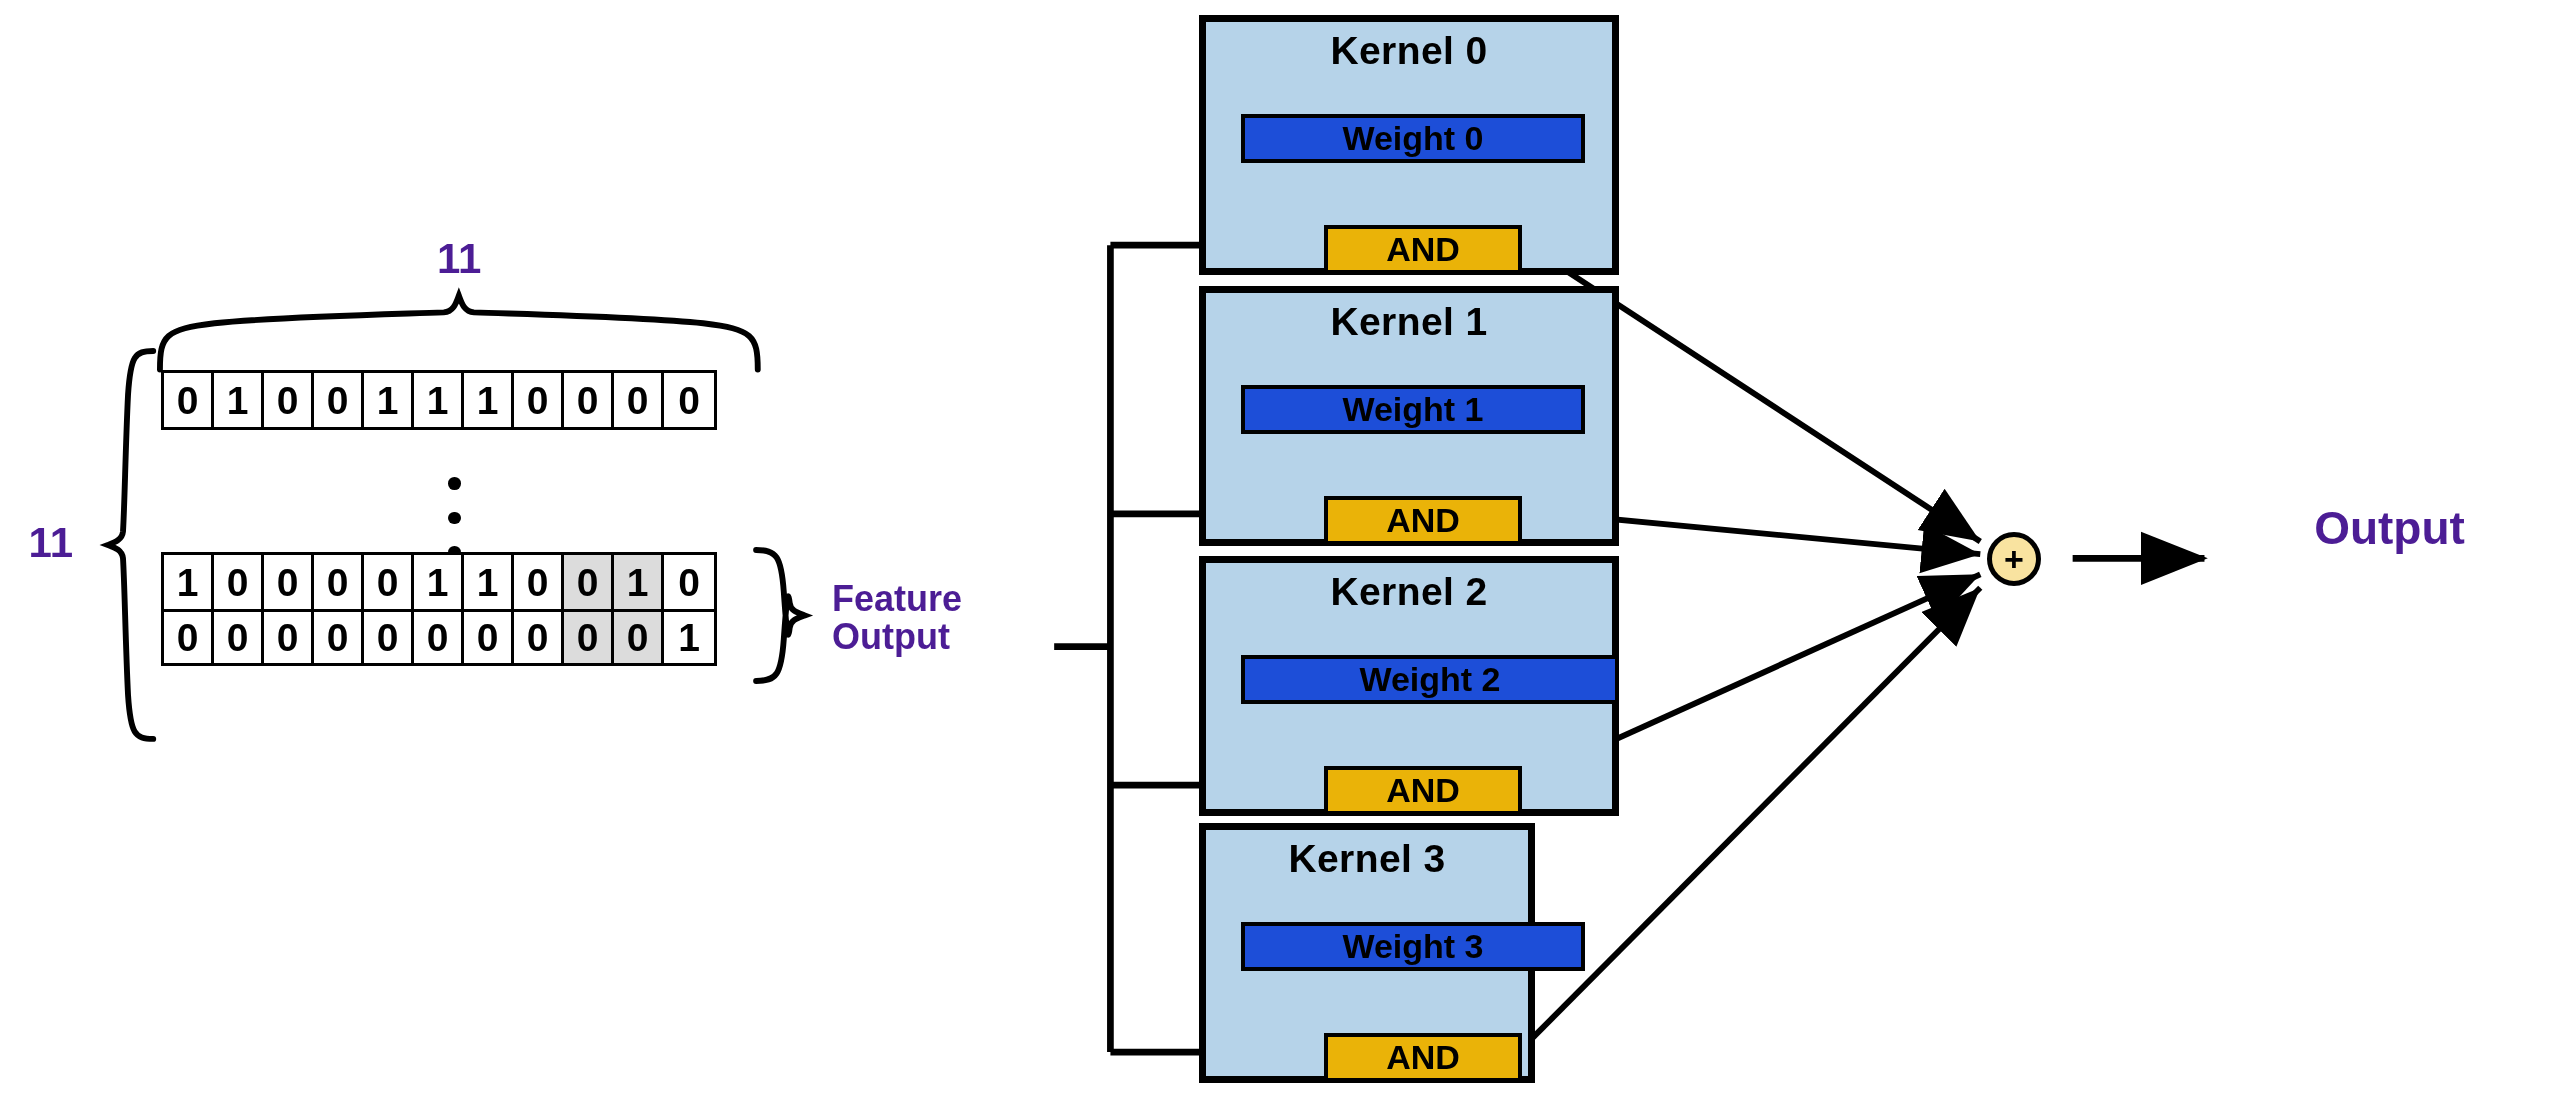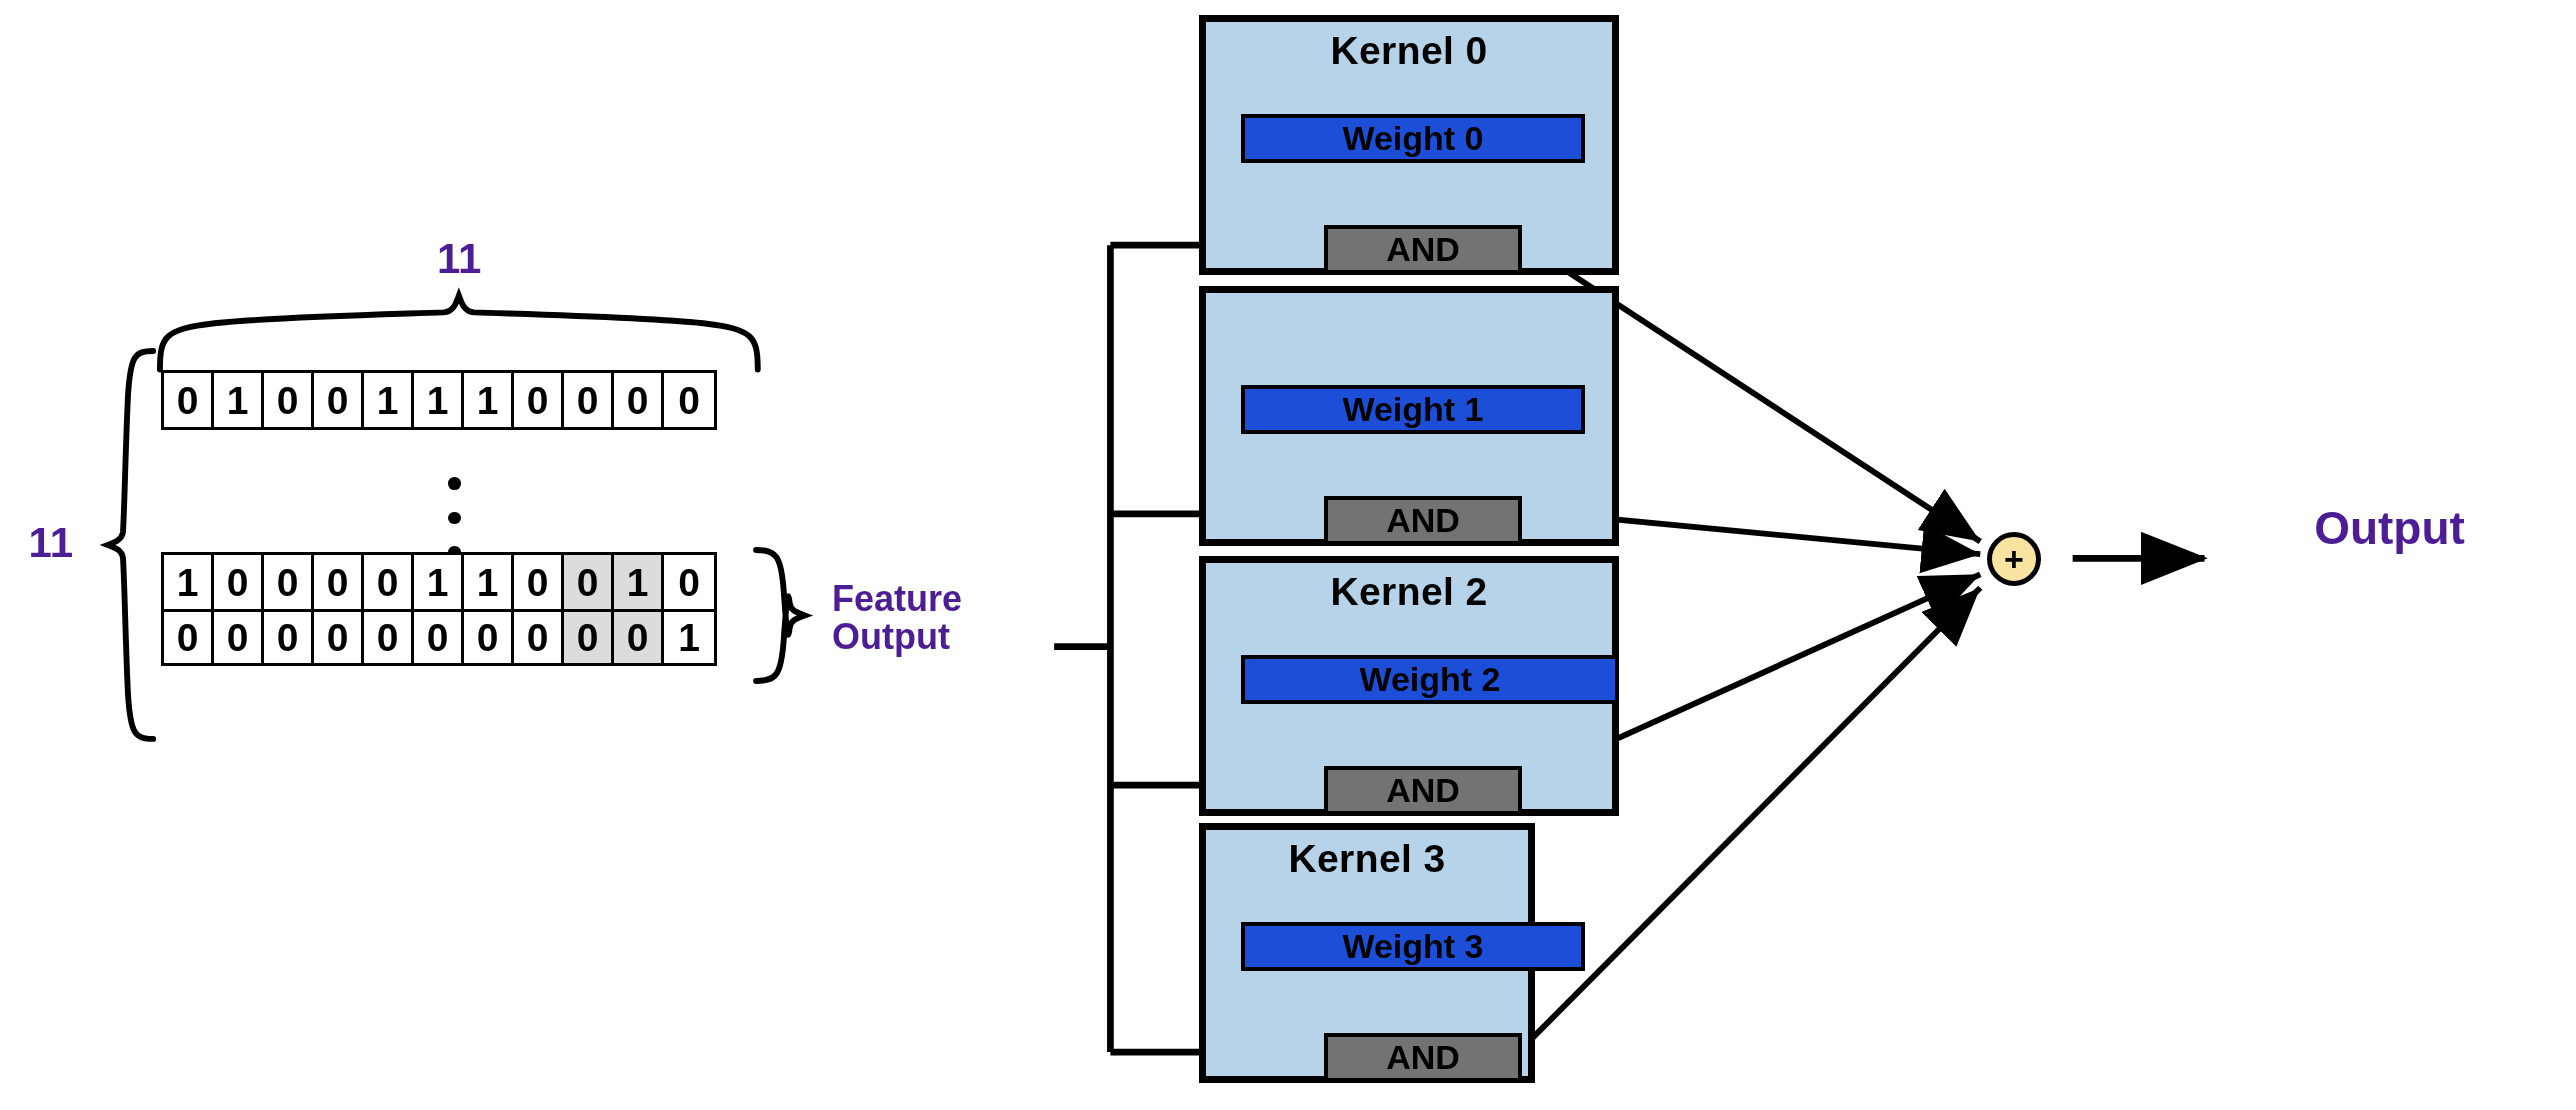--- a/index.html
+++ b/index.html
@@ -26,21 +26,21 @@
   .lbl-11{font-size:42px;}
   .lbl-feature{font-size:36px;text-align:left;}
   .lbl-conv{font-size:46px;text-align:center;}
 
   
   .kernel{position:absolute;background:#b6d3e9;border:7.6px solid #000;box-sizing:border-box;}
   .kernel-title{position:absolute;left:0;right:0;top:6.7px;text-align:center;font-size:39px;font-weight:700;color:#000;
                 letter-spacing:0.4px;}
   .wbox{position:absolute;background:#1d4ed8;border:4.2px solid #000;box-sizing:border-box;
         display:flex;align-items:center;justify-content:center;font-size:34px;font-weight:700;color:#000;}
-  .andbox{position:absolute;background:#737373;border:4.2px solid #000;box-sizing:border-box;
+  .andbox{position:absolute;background:#eab308;border:4.2px solid #000;box-sizing:border-box;
         display:flex;align-items:center;justify-content:center;font-size:34px;font-weight:700;color:#000;}
 
   
   .sumnode{position:absolute;width:54px;height:54px;border-radius:50%;background:#f9e3a0;border:5.9px solid #000;
            box-sizing:border-box;display:flex;align-items:center;justify-content:center;
            font-size:34px;font-weight:700;color:#000;line-height:1;}
 
   svg.overlay{position:absolute;left:0;top:0;width:2576px;height:1110px;pointer-events:none;}
 </style>
 </head>
@@ -189,20 +189,21 @@
     <div>Output</div>
   </div>
 
   <div class="kernel" style="left:1199px;top:15px;width:420px;height:260px;">
     <div class="kernel-title">Kernel 0</div>
     <div class="wbox" style="left:35px;top:92px;width:344px;height:49px;">Weight 0</div>
     <div class="andbox" style="left:118px;top:203px;width:198px;height:49px;">AND</div>
   </div>
 
   <div class="kernel" style="left:1199px;top:286px;width:420px;height:260px;">
+    <div class="kernel-title">Kernel 1</div>
     <div class="wbox" style="left:35px;top:92px;width:344px;height:49px;">Weight 1</div>
     <div class="andbox" style="left:118px;top:203px;width:198px;height:49px;">AND</div>
   </div>
 
   <div class="kernel" style="left:1199px;top:556px;width:420px;height:260px;">
     <div class="kernel-title">Kernel 2</div>
     <div class="wbox" style="left:35px;top:92px;width:378px;height:49px;">Weight 2</div>
     <div class="andbox" style="left:118px;top:203px;width:198px;height:49px;">AND</div>
   </div>
 

